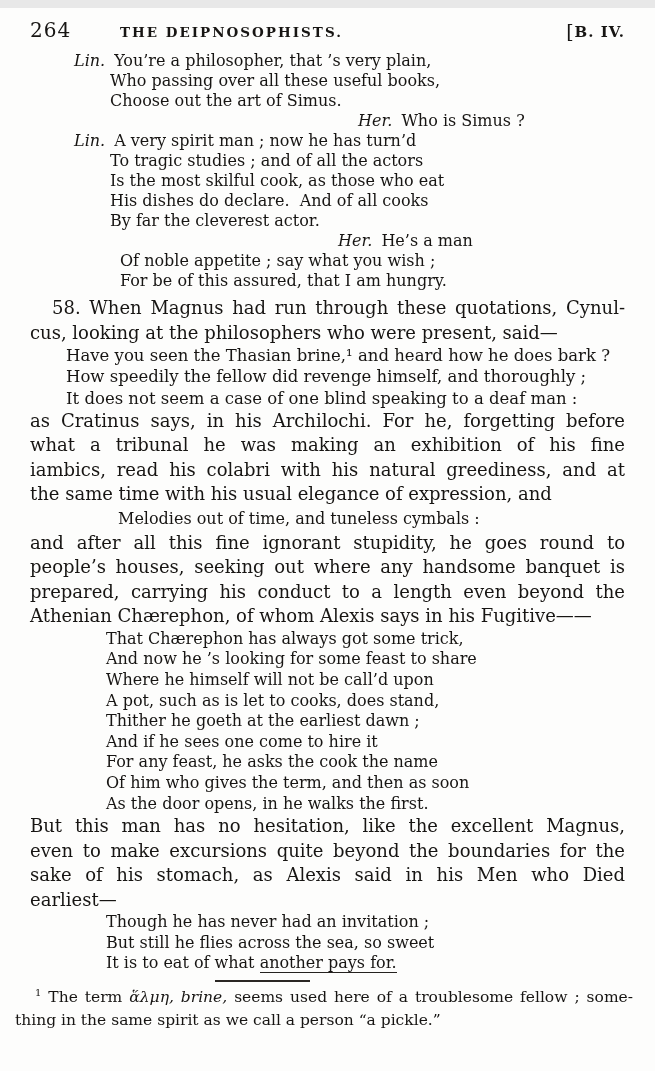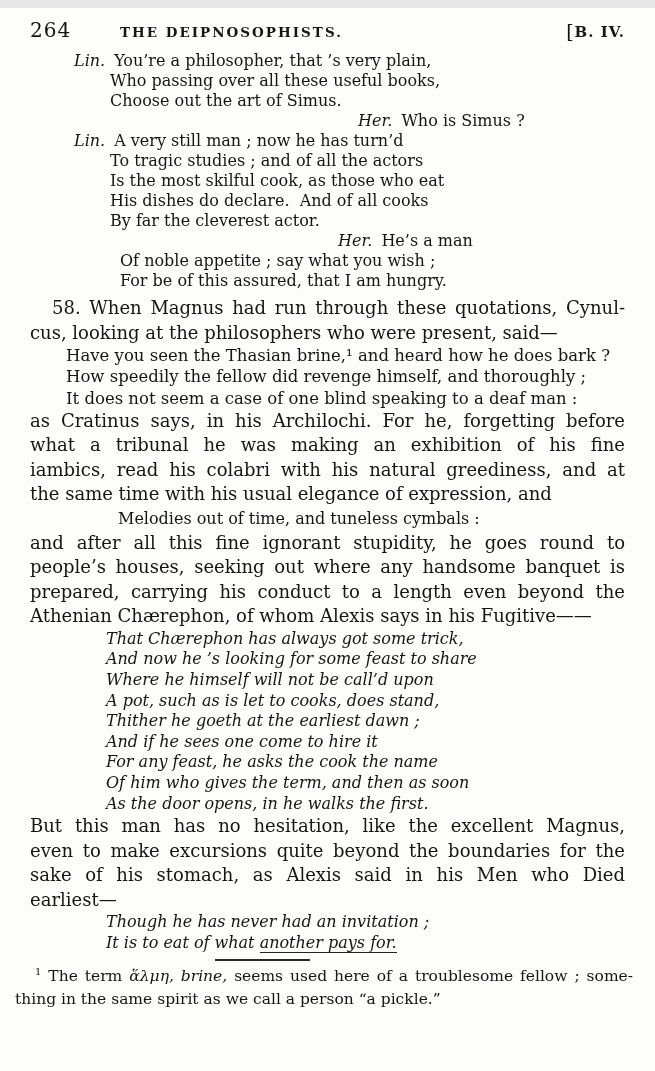--- a/index.html
+++ b/index.html
@@ -35,21 +35,21 @@
 
   
   .para { font-size: 18px; line-height: 24.5px; }
   .bl { text-align: justify; text-align-last: justify; }
   .bl.last { text-align-last: auto; }
   .indent1 { text-indent: 22px; }
 
   
   .quote .vline { padding-left: 36px; font-size: 16.5px; line-height: 21.3px; white-space: pre-wrap; }
   .melodies { padding-left: 88px; font-size: 16px; line-height: 24px; white-space: pre-wrap; }
-  .verse .vline { padding-left: 76px; font-size: 16px; line-height: 20.6px; white-space: pre-wrap; font-style: italic; }
+  .verse .vline { padding-left: 76px; font-size: 16px; line-height: 20.6px; white-space: pre-wrap; }
   .uline { border-bottom: 1.5px solid #25221f; padding-bottom: 0px; }
 
   
   .fnrule { width: 95px; border-top: 2px solid #2a2724; margin: 6px 0 4px 185px; height: 0; }
   .footnote { margin-left: -15px; margin-right: -8px; font-size: 15.5px; line-height: 23px; }
   .fnl1 { text-indent: 20px; text-align: justify; text-align-last: justify; white-space: pre-wrap; }
   .fnl2 { white-space: pre-wrap; }
   .gk { font-style: italic; }
   sup { font-size: 10px; line-height: 0; }
 </style>
@@ -62,21 +62,21 @@
     <div class="pgnum">264</div>
     <div class="rtitle">THE DEIPNOSOPHISTS.</div>
     <div class="booklbl"><span class="brk">[</span><span>B. IV.</span></div>
   </div>
 
   <div class="dlg">
     <div class="dline spk"><span class="sp">Lin.</span><span>You’re a philosopher, that ’s very plain,</span></div>
     <div class="dline"><span>Who passing over all these useful books,</span></div>
     <div class="dline"><span>Choose out the art of Simus.</span></div>
     <div class="dline her1"><span class="sp">Her.</span><span>Who is Simus ?</span></div>
-    <div class="dline spk"><span class="sp">Lin.</span><span>A very still man ; now he has turn’d</span></div>
+    <div class="dline spk"><span class="sp">Lin.</span><span>A very spirit man ; now he has turn’d</span></div>
     <div class="dline"><span>To tragic studies ; and of all the actors</span></div>
     <div class="dline"><span>Is the most skilful cook, as those who eat</span></div>
     <div class="dline"><span>His dishes do declare.  And of all cooks</span></div>
     <div class="dline"><span>By far the cleverest actor.</span></div>
     <div class="dline her2"><span class="sp">Her.</span><span>He’s a man</span></div>
     <div class="dline c2"><span>Of noble appetite ; say what you wish ;</span></div>
     <div class="dline c2"><span>For be of this assured, that I am hungry.</span></div>
   </div>
 
   <div class="para">
@@ -120,20 +120,21 @@
 
   <div class="para">
     <div class="bl">But this man has no hesitation, like the excellent Magnus,</div>
     <div class="bl">even to make excursions quite beyond the boundaries for the</div>
     <div class="bl">sake of his stomach, as Alexis said in his Men who Died</div>
     <div class="bl last">earliest—</div>
   </div>
 
   <div class="verse">
     <div class="vline">Though he has never had an invitation ;</div>
+    <div class="vline">But still he flies across the sea, so sweet</div>
     <div class="vline"><span>It is to eat of what </span><span class="uline">another pays for.</span></div>
   </div>
 
   <div class="fnrule"></div>
   <div class="footnote">
     <div class="fnl1"><sup>1</sup> <span>The term </span><span class="gk">ἅλμη, brine,</span><span> seems used here of a troublesome fellow ; some-</span></div>
     <div class="fnl2">thing in the same spirit as we call a person “a pickle.”</div>
   </div>
 
 </div>

